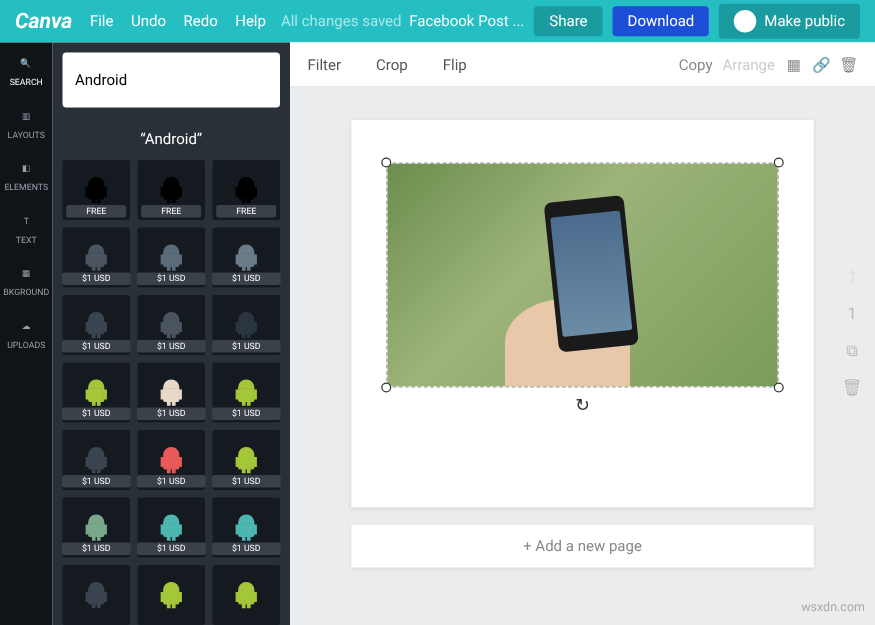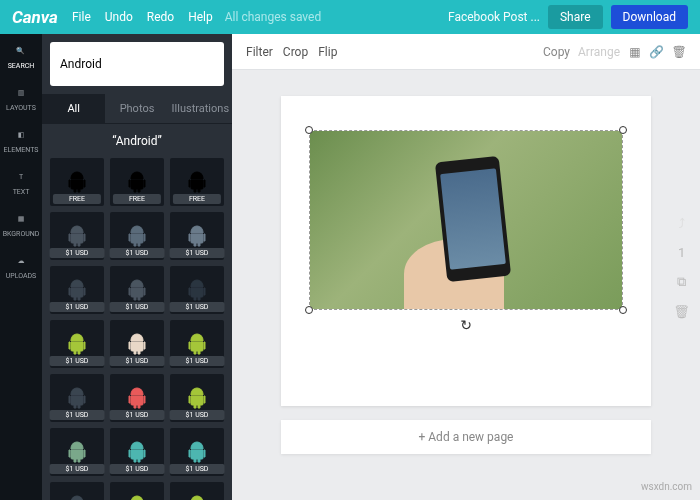--- a/index.html
+++ b/index.html
@@ -28,21 +28,21 @@
 .tab{flex:1;display:flex;align-items:center;justify-content:center;color:#8a9099;font-size:11px;cursor:pointer}
 .tab.active{color:#fff;background:#1a1f26}
 .results-title{color:#fff;text-align:center;font-size:12px;padding:10px 0}
 .grid{flex:1;overflow-y:auto;padding:0 8px;display:grid;grid-template-columns:repeat(3,1fr);gap:6px}
 .tile{height:48px;background:#151a21;border-radius:2px;position:relative;display:flex;align-items:center;justify-content:center;cursor:pointer}
 .tile .droid{width:24px;height:24px}
 .badge{position:absolute;bottom:2px;left:50%;transform:translateX(-50%);background:#3a4149;color:#fff;font-size:7px;padding:1px 16px;border-radius:2px;white-space:nowrap}
 .badge.free{background:#3a4149}
 .canvas-area{flex:1;background:#ebecee;display:flex;flex-direction:column;position:relative}
 .toolbar{height:36px;background:#fff;display:flex;align-items:center;padding:0 14px;font-size:12px;color:#555;border-bottom:1px solid #e0e2e5}
-.toolbar .tl{display:flex;gap:10px}
+.toolbar .tl{display:flex;gap:28px}
 .toolbar .tl span{cursor:pointer}
 .toolbar .tr{margin-left:auto;display:flex;gap:8px;align-items:center;color:#888}
 .tr-ico{width:14px;height:14px;display:inline-flex;align-items:center;justify-content:center;cursor:pointer}
 .stage{flex:1;display:flex;flex-direction:column;align-items:center;padding:26px 20px;overflow:auto}
 .page{width:370px;height:310px;background:#fff;box-shadow:0 1px 3px rgba(0,0,0,.1);position:relative}
 .sel{position:absolute;left:28px;top:34px;width:314px;height:180px;border:1px dashed #999}
 .sel .h{width:8px;height:8px;background:#fff;border:1px solid #333;border-radius:50%;position:absolute}
 .h.tl{left:-5px;top:-5px}.h.tr{right:-5px;top:-5px}.h.bl{left:-5px;bottom:-5px}.h.br{right:-5px;bottom:-5px}
 .rot{position:absolute;left:50%;bottom:-24px;transform:translateX(-50%);font-size:14px;color:#333;cursor:pointer}
 .photo{width:100%;height:100%;background:linear-gradient(135deg,#6b8e4e 0%,#9db37a 40%,#7a9c5a 100%)}
@@ -64,20 +64,24 @@
     <span>File</span>
     <span>Undo</span>
     <span>Redo</span>
     <span>Help</span>
   </div>
   <span class="saved">All changes saved</span>
   <div class="tb-right">
     <span class="doc-title">Facebook Post ...</span>
     <span class="btn btn-share">Share</span>
     <span class="btn btn-dl">Download</span>
+    <span class="btn btn-public">
+      <span class="avatar"></span>
+      <span>Make public</span>
+    </span>
   </div>
 </div>
 
 <div class="main">
   <div class="rail" id="rail">
       <div class="rail-item active">
         <div class="rail-ico">🔍</div>
         <span>SEARCH</span>
       </div>
       <div class="rail-item">
@@ -98,25 +102,20 @@
       </div>
       <div class="rail-item">
         <div class="rail-ico">☁</div>
         <span>UPLOADS</span>
       </div>
     </div>
   <div class="panel">
     <div class="search-wrap">
       <input class="search" value="Android" style="">
     </div>
-    <div class="tabs" id="tabs">
-        <div class="tab active">All</div>
-        <div class="tab">Photos</div>
-        <div class="tab">Illustrations</div>
-      </div>
     <div class="results-title">“Android”</div>
     <div class="grid" id="grid">
         <div class="tile">
           <svg class="droid" viewBox="0 0 24 24">
             <path fill="#000" d="M6 8a6 6 0 0112 0v1H6zM6 10h12v8a1 1 0 01-1 1h-2v3h-2v-3h-2v3H9v-3H7a1 1 0 01-1-1zM4 10h1v7H4zM19 10h1v7h-1zM9 5l-1-2M15 5l1-2" stroke="#000" stroke-width="1"></path>
           </svg>
           <span class="badge free">FREE</span>
         </div>
         <div class="tile">
           <svg class="droid" viewBox="0 0 24 24">

